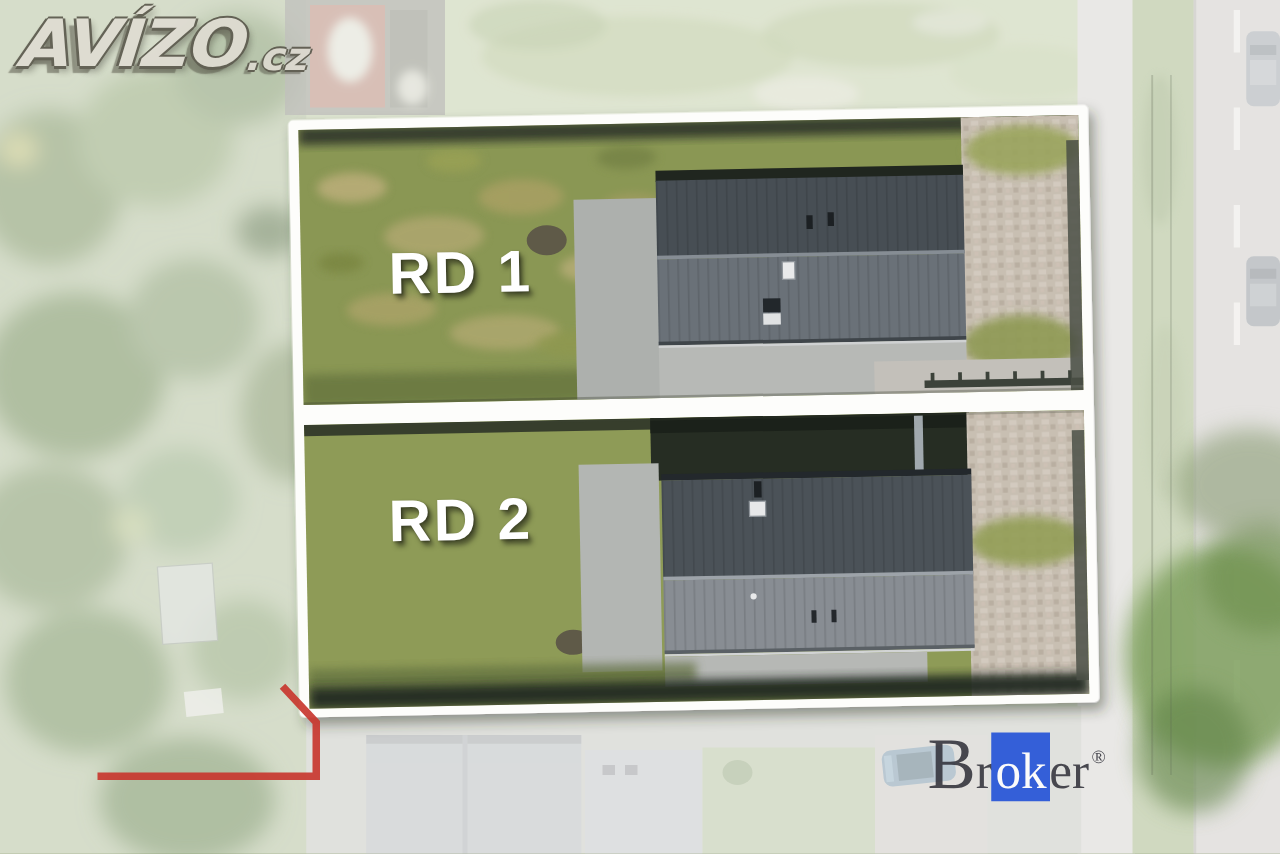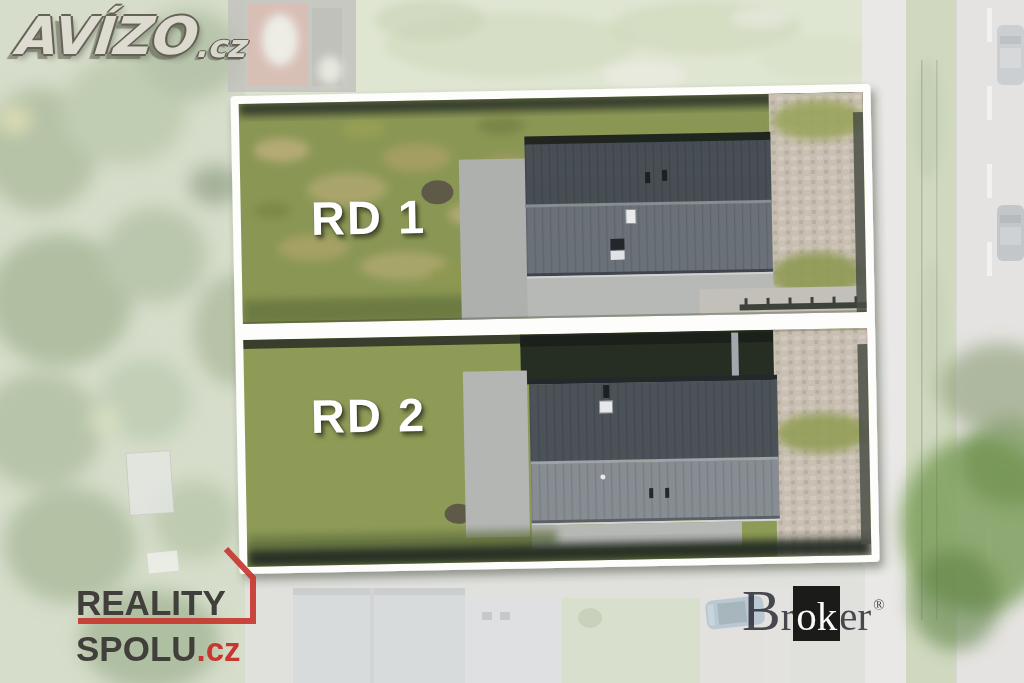--- a/index.html
+++ b/index.html
@@ -297,22 +297,18 @@
   <div class="abs avizo">
     <span class="main">AVÍZO</span><span class="tld">.cz</span>
   </div>
 
   <div class="abs plot-label rd1">RD 1</div>
   <div class="abs plot-label rd2">RD 2</div>
 
   <svg class="abs reality-mark" width="210" height="95" viewBox="60 540 210 95">
     <polyline points="226,549 253,578 253,621 78,621" fill="none" stroke="#c8372f" stroke-width="6" stroke-linejoin="miter" opacity=".92"></polyline>
   </svg>
-  <div class="abs reality">
-    <div class="l1">REALITY</div>
-    <div class="l2"><span>SPOLU</span><span class="tld" style="color: rgb(200, 55, 47);">.cz</span></div>
+
+  <div class="abs broker">
+    <span class="bk-line line1"><span>Br</span><span class="ok" style="background: #1d4ed8;">ok</span><span>er</span><span class="reg">®</span></span>
   </div>
 
-  <div class="abs broker">
-    <span class="bk-line line1"><span>Br</span><span class="ok" style="background: #000000;">ok</span><span>er</span><span class="reg">®</span></span>
-  </div>
-
 </div>
 
 </body></html>

